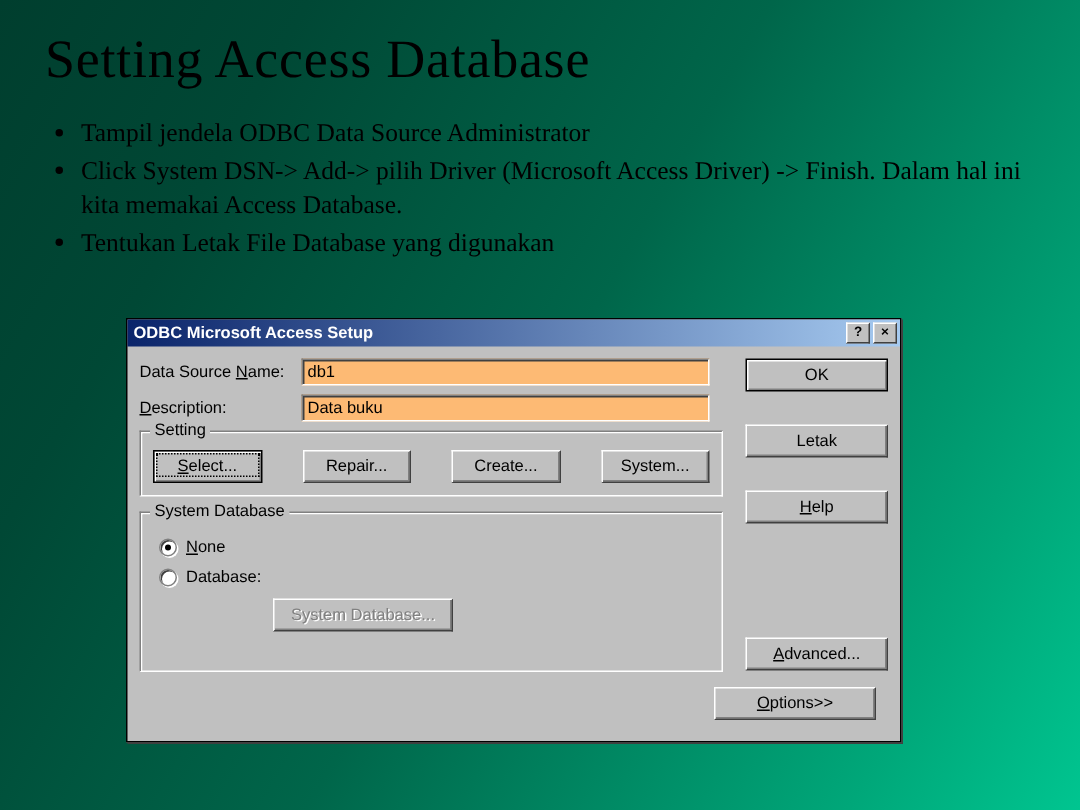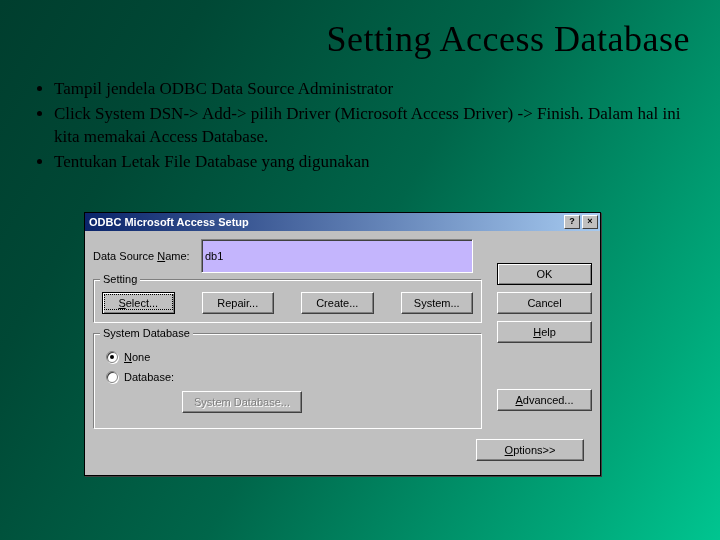--- a/index.html
+++ b/index.html
@@ -7,21 +7,21 @@
     margin: 0;
     width: 720px;
     height: 540px;
     background: linear-gradient(120deg, #003e2e 0%, #004835 20%, #00664a 50%, #00a779 85%, #00c590 100%);
     font-family: "Times New Roman", serif;
     color: #000;
     overflow: hidden;
   }
   .slide { padding: 18px 30px 0 30px; }
   h1.title {
-    text-align: right;
+    text-align: left;
     font-size: 36px;
     font-weight: normal;
     margin: 0 0 18px 0;
     letter-spacing: 0.5px;
   }
   ul.bullets {
     margin: 4px 0 0 24px;
     padding: 0;
     font-size: 17px;
     line-height: 1.35;
@@ -62,39 +62,38 @@
     font-size: 9px;
     line-height: 11px;
     text-align: center;
     font-weight: bold;
   }
   .dlg-body { padding: 8px; position: relative; }
   .row { display: flex; align-items: center; margin-bottom: 6px; }
   .lbl { width: 108px; }
   .underline-letter { text-decoration: underline; }
   .sunken-input {
-    height: 34px;
-    background: #c4b5fd;
+    height: 18px;
+    background: #fdba74;
     border: 1px solid #808080;
     border-right-color: #fff;
     border-bottom-color: #fff;
     box-shadow: inset 1px 1px 0 #404040;
     padding: 1px 3px;
     font-size: 11px;
     font-family: Tahoma, sans-serif;
   }
   .field1 { width: 272px; }
   .rightcol {
     position: absolute;
     right: 8px; top: 8px;
     width: 95px;
     display: flex;
     flex-direction: column;
-    gap: 7px;
-    margin-top: 24px;
+    gap: 22px;
   }
   .btn3d {
     height: 22px;
     background: #c0c0c0;
     border: 1px solid #fff;
     border-right-color: #404040;
     border-bottom-color: #404040;
     box-shadow: inset -1px -1px 0 #808080;
     font-size: 11px;
     font-family: Tahoma, sans-serif;
@@ -141,21 +140,21 @@
     width: 12px; height: 12px; border-radius: 50%;
     background: #fff;
     border: 1px solid #808080;
     box-shadow: inset 1px 1px 0 #404040, 1px 1px 0 #fff;
     position: relative;
   }
   .radio.checked::after {
     content: ""; position: absolute; left: 3px; top: 3px;
     width: 4px; height: 4px; background: #000; border-radius: 50%;
   }
-  .sysdb-btn-wrap { margin: 4px 0 7px 80px; }
+  .sysdb-btn-wrap { margin: 4px 0 18px 80px; }
   .sysdb-btn-wrap .btn3d { width: 120px; }
   .options-row { text-align: right; margin: 2px 8px 6px 0; }
   .options-row .btn3d { width: 108px; display: inline-block; }
   .spacer-adv { height: 32px; }
 </style>
 </head>
 <body>
 
 <div class="slide">
   <h1 class="title">Setting Access Database</h1>
@@ -170,20 +169,24 @@
   <div class="titlebar">
     <span class="t-text">ODBC Microsoft Access Setup</span>
     <div class="tb-btn">?</div>
     <div class="tb-btn">×</div>
   </div>
   <div class="dlg-body">
     <div class="row">
       <span class="lbl"><span>Data Source </span><span class="underline-letter">N</span><span>ame:</span></span>
       <input class="sunken-input field1" value="db1" style="">
     </div>
+    <div class="row">
+      <span class="lbl"><span class="underline-letter">D</span><span>escription:</span></span>
+      <input class="sunken-input field1" value="Data buku" style="">
+    </div>
 
     <div class="groupbox">
       <div class="legend">Setting</div>
       <div class="btnrow">
         <div class="btn3d focused">
             <div class="inner"><span class="underline-letter">S</span><span>elect...</span></div>
           </div>
         <div class="btn3d">Repair...</div>
         <div class="btn3d">Create...</div>
         <div class="btn3d">System...</div>
@@ -200,21 +203,21 @@
         <div class="radio"></div>
         <span>Database:</span>
       </div>
       <div class="sysdb-btn-wrap">
         <div class="btn3d disabled">System Database...</div>
       </div>
     </div>
 
     <div class="rightcol">
       <div class="btn3d default">OK</div>
-      <div class="btn3d">Cancel</div>
+      <div class="btn3d">Letak</div>
       <div class="btn3d"><span class="underline-letter">H</span>elp</div>
       <div class="spacer-adv"></div>
       <div class="btn3d"><span class="underline-letter">A</span>dvanced...</div>
     </div>
 
     <div class="options-row">
       <div class="btn3d"><span class="underline-letter">O</span>ptions&gt;&gt;</div>
     </div>
   </div>
 </div>

